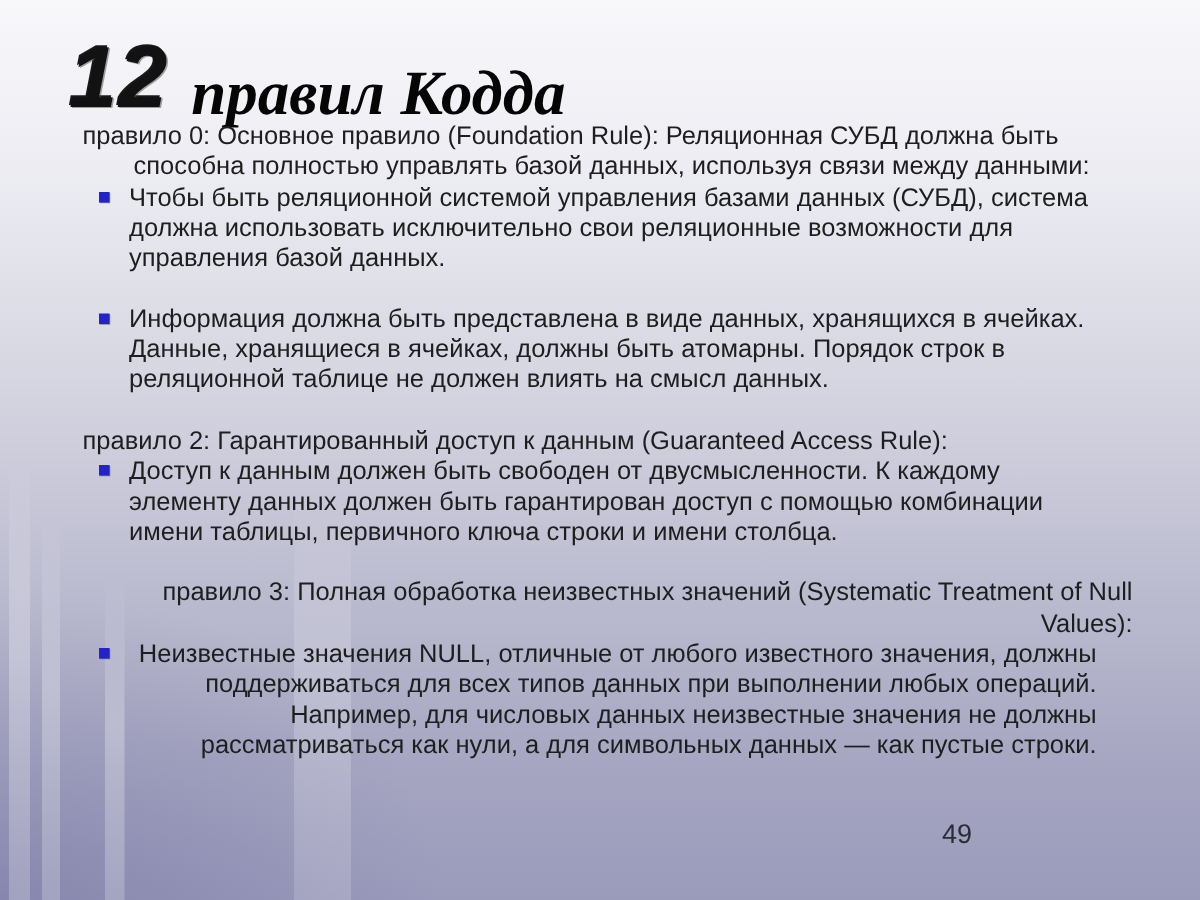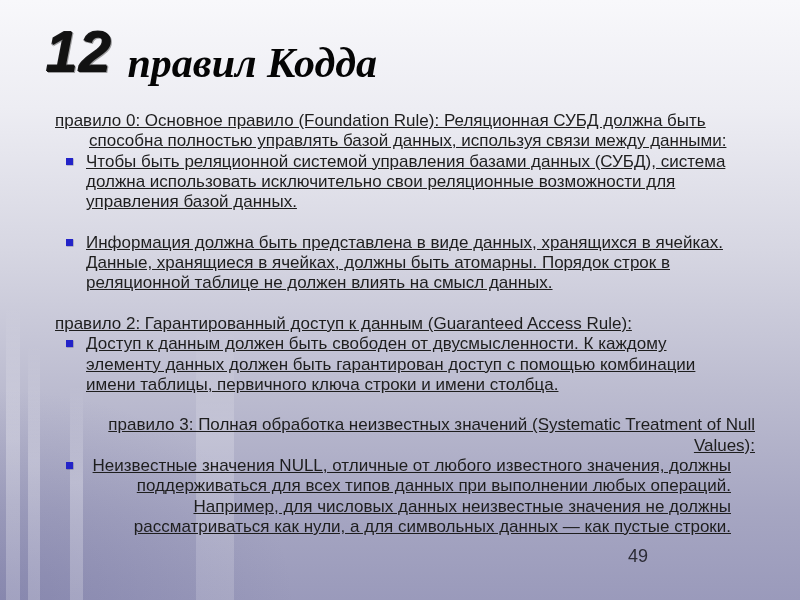--- a/index.html
+++ b/index.html
@@ -55,26 +55,25 @@
   .title-text {
     font-family: "Liberation Serif", serif;
     font-weight: bold;
     font-size: 42px;
     color: #050505;
     margin-left: 15px;
     margin-top: 21px;
   }
 
   .body {
-    position: absolute; left: 55px; top: 111px;
+    position: absolute; left: 55px; top: 81px;
     width: 700px;
     font-size: 17px;
     line-height: 20.3px;
     color: #1e1e1e;
-    text-decoration: underline;
   }
   .rule { margin-bottom: 20.3px; }
   .rule:last-child { margin-bottom: 0; text-align: right; }
   .rule-header {
     padding-left: 34px;
     text-indent: -34px;
   }
   .bullet-row { display: flex; }
   .bullet-sq {
     flex: 0 0 auto;

